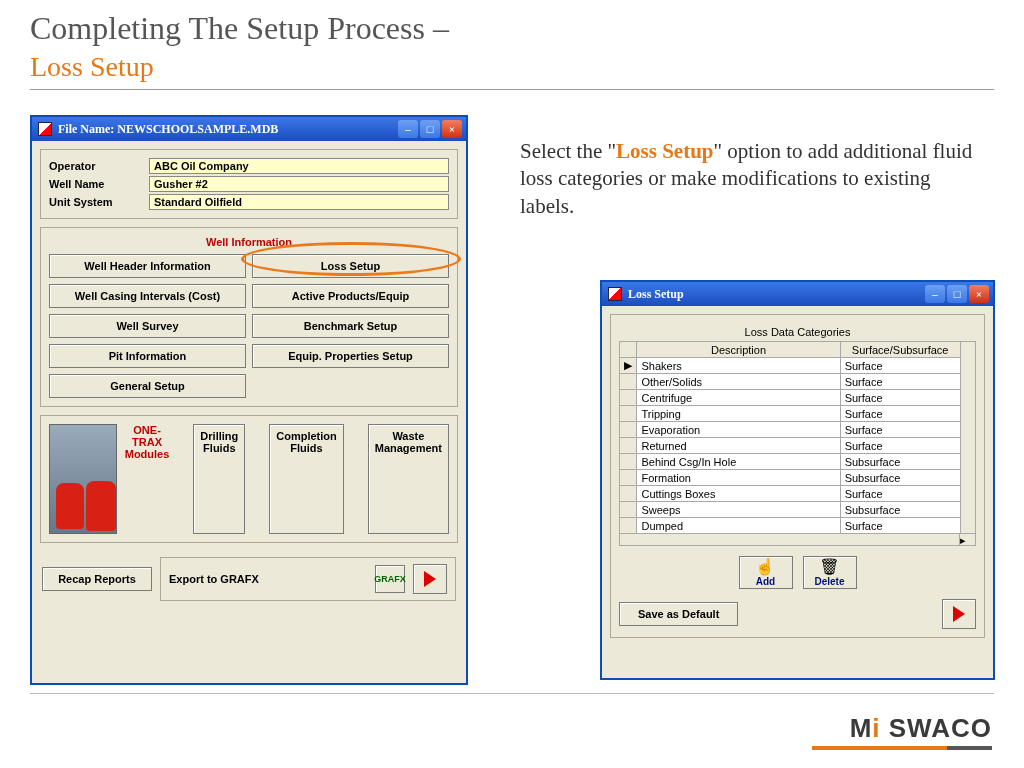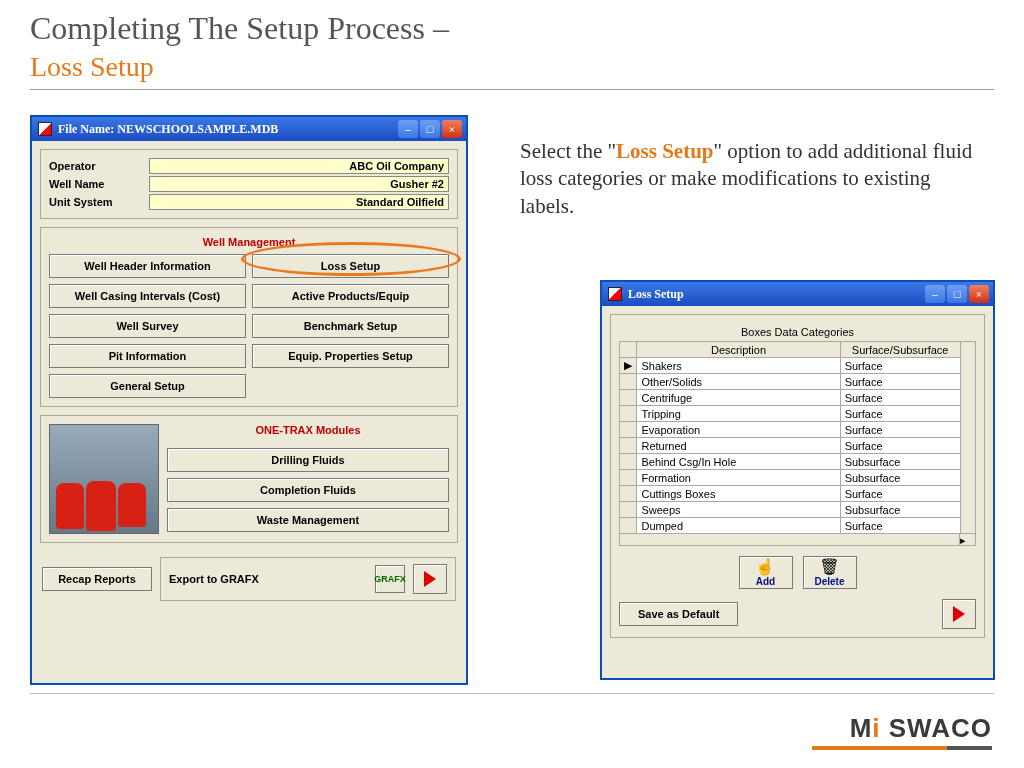--- a/index.html
+++ b/index.html
@@ -115,21 +115,21 @@
   .fieldgrid {
     display: grid;
     grid-template-columns: 100px 1fr;
     row-gap: 2px;
     align-items: center;
     font-weight: bold;
   }
   .fieldgrid .val {
     background: #ffffcc;
     border: 1px solid #888;
-    text-align: right;
+    text-align: left;
     padding: 1px 4px;
     font-weight: bold;
   }
 
   .section-title {
     text-align: center;
     color: #c00000;
     font-weight: bold;
     font-size: 11px;
     margin-bottom: 6px;
@@ -162,21 +162,21 @@
     position: relative;
     overflow:hidden;
   }
   .photo .person {
     position:absolute;
     background:#d92015;
     border-radius:8px 8px 4px 4px;
   }
   .modules-col {
     flex:1;
-    display:flex; flex-direction:column; gap:6px;
+    display:flex; flex-direction:row; gap:24px;
   }
 
   .footer-row {
     display: flex;
     align-items: center;
     gap: 8px;
     padding: 6px 10px 10px 10px;
   }
   .export-cell {
     flex:1;
@@ -289,21 +289,21 @@
       <div>Operator</div>
       <div class="val">ABC Oil Company</div>
       <div>Well Name</div>
       <div class="val">Gusher #2</div>
       <div>Unit System</div>
       <div class="val">Standard Oilfield</div>
     </div>
   </div>
 
   <div class="panel" style="position:relative;">
-    <div class="section-title">Well Management</div>
+    <div class="section-title">Well Information</div>
     <div class="btngrid">
       <div class="dlg-btn">Well Header Information</div>
       <div class="dlg-btn">Loss Setup</div>
       <div class="dlg-btn">Well Casing Intervals (Cost)</div>
       <div class="dlg-btn">Active Products/Equip</div>
       <div class="dlg-btn">Well Survey</div>
       <div class="dlg-btn">Benchmark Setup</div>
       <div class="dlg-btn">Pit Information</div>
       <div class="dlg-btn">Equip. Properties Setup</div>
       <div class="dlg-btn">General Setup</div>
@@ -344,21 +344,21 @@
   <div class="titlebar">
     <div class="appicon"></div>
     <span>Loss Setup</span>
     <div class="spacer"></div>
     <div class="winbtn min">–</div>
     <div class="winbtn max">□</div>
     <div class="winbtn close">×</div>
   </div>
 
   <div class="ls-panel">
-    <div class="ls-caption">Boxes Data Categories</div>
+    <div class="ls-caption">Loss Data Categories</div>
     <div class="ls-tablewrap">
       <table class="ls-table">
         <thead>
           <tr>
             <th class="rowhdr"></th>
             <th>Description</th>
             <th style="width:120px;">Surface/Subsurface</th>
           </tr>
         </thead>
         <tbody id="loss-rows">

